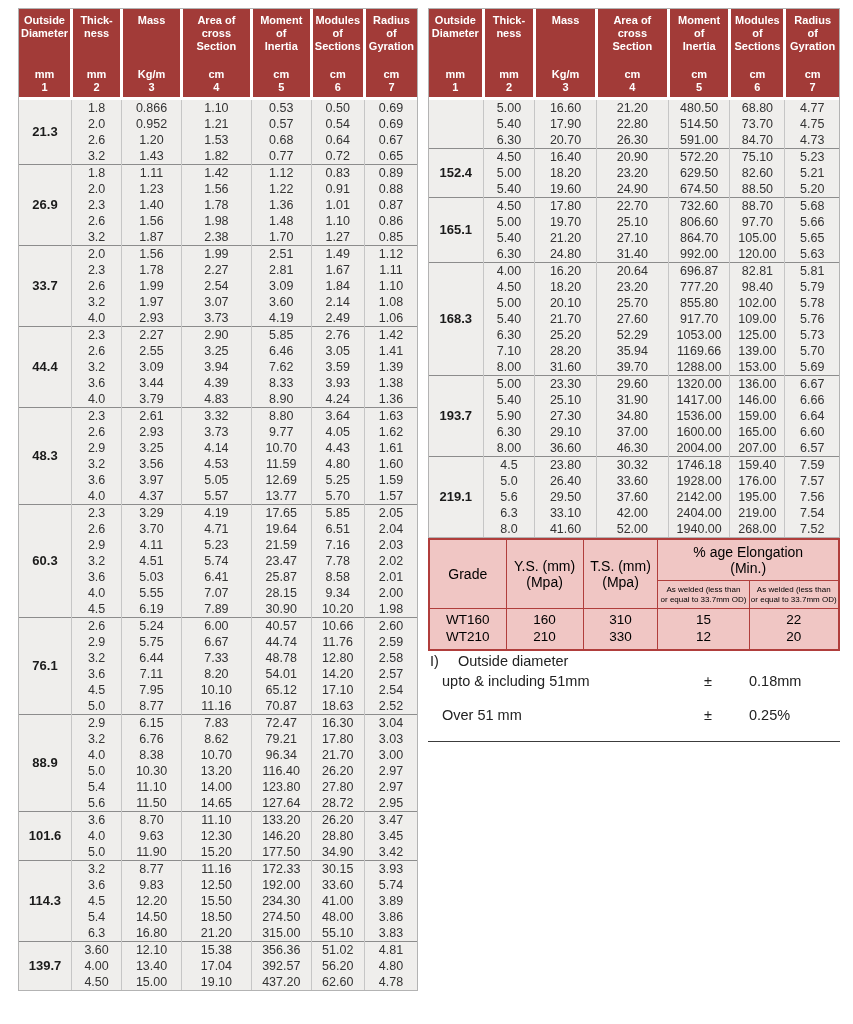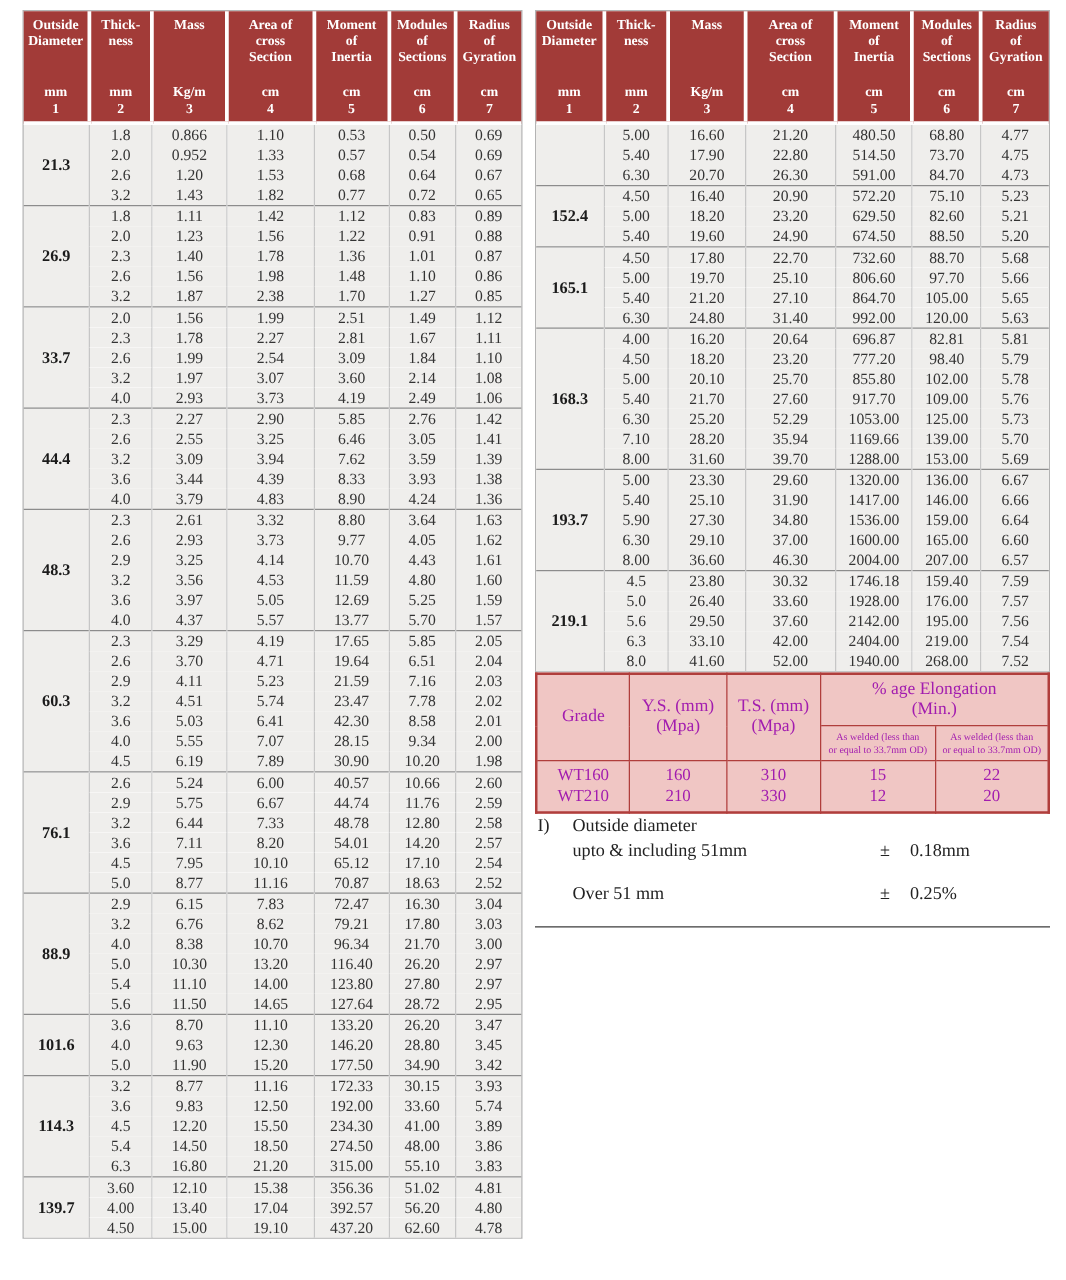--- a/index.html
+++ b/index.html
@@ -1,19 +1,19 @@
 <!DOCTYPE html>
 <html style="--header-red: #a23b38; --pink-bg: #f0c6c4; --pink-border: #b03e3c; --section-title: #9e2f2c; --body-bg: #efeeec;"><head>
 <meta charset="utf-8">
 <style>
   * { margin:0; padding:0; box-sizing:border-box; }
   html,body { background:#fff; }
   .page {
     position:relative; width:853px; height:1024px; background:#ffffff;
-    font-family:Liberation Serif, serif; overflow:hidden;
+    font-family:Liberation Sans, sans-serif; overflow:hidden;
   }
   
   .spec-wrap { border:1px solid #b3b3b3; background:#fff; }
   .left-col  { position:absolute; left:18px;  top:8px; width:400px; }
   .right-col { position:absolute; left:428px; top:8px; width:412px; }
   table.spec { border-collapse:collapse; width:100%; table-layout:fixed; }
   table.spec thead th {
     background:var(--header-red,#a23b38); color:#fff; font-size:11px; font-weight:bold;
     border-left:3px solid #fff; border-bottom:3px solid #fff; padding:5px 1px 3px;
     vertical-align:top;
@@ -24,36 +24,36 @@
   table.spec tbody td {
     background:var(--body-bg,#efeeec); text-align:center; font-size:12.5px; color:#333;
     height:16px; line-height:16px; padding:0 1px; border-left:1px solid #c6c6c6;
     white-space:nowrap; overflow:hidden;
   }
   table.spec tbody td.od { border-left:none; font-weight:bold; font-size:13px; color:#1b1b1b; vertical-align:middle; }
   table.spec tbody tr.group-start td { border-top:1px solid #8c8c8c; }
   
   h2.section-a { margin:46px 0 8px 2px; font-size:18px; font-weight:bold; color:var(--section-title,#9e2f2c); }
   table.props { width:100%; border-collapse:collapse; background:var(--pink-bg,#f0c6c4); border:2px solid var(--pink-border,#b03e3c); }
-  table.props th, table.props td { border:1px solid var(--pink-border,#b03e3c); color:#a21caf; text-align:center; font-weight:normal; }
+  table.props th, table.props td { border:1px solid var(--pink-border,#b03e3c); color:#000000; text-align:center; font-weight:normal; }
   table.props tr.ph1 th { font-size:14px; line-height:16px; padding:4px 0; height:36px; }
   table.props tr.sub th { font-size:8px; line-height:9.5px; height:28px; padding:2px 0; }
   table.props tr.pdata td { font-size:13.5px; padding:2px 16px 4px; }
   table.props tr.pdata td div { line-height:17px; }
   
   
   h3.section-b { margin:24px 0 2px 2px; font-size:16.5px; font-weight:bold; color:var(--section-title,#9e2f2c); }
   .tol-block { position:relative; font-size:14.5px; color:#222; }
   .tol-line { position:relative; line-height:20px; }
   .tol-roman { position:absolute; left:2px; top:0; }
   .tol-indent { margin-left:30px; }
   .tol-row { position:relative; line-height:20px; }
-  .tol-row .lbl { margin-left:30px; }
+  .tol-row .lbl { margin-left:14px; }
   .tol-row .pm  { position:absolute; left:276px; top:0; }
-  .tol-row .tval{ position:absolute; left:300px; top:0; }
+  .tol-row .tval{ position:absolute; left:321px; top:0; }
   .tol-gap { height:14px; }
   hr.tol-rule { border:none; border-top:1px solid #3c3c3c; margin:16px 0 10px 0; }
   .note { font-size:14.5px; color:#222; line-height:19px; }
 </style>
 </head>
 <body>
 
 <div class="page">
 
   <div class="left-col spec-wrap">
@@ -164,21 +164,21 @@
             <td>1.8</td>
             <td>0.866</td>
             <td>1.10</td>
             <td>0.53</td>
             <td>0.50</td>
             <td>0.69</td>
           </tr>
           <tr>
             <td>2.0</td>
             <td>0.952</td>
-            <td>1.33</td>
+            <td>1.21</td>
             <td>0.57</td>
             <td>0.54</td>
             <td>0.69</td>
           </tr>
           <tr>
             <td>2.6</td>
             <td>1.20</td>
             <td>1.53</td>
             <td>0.68</td>
             <td>0.64</td>
@@ -394,21 +394,21 @@
             <td>4.51</td>
             <td>5.74</td>
             <td>23.47</td>
             <td>7.78</td>
             <td>2.02</td>
           </tr>
           <tr>
             <td>3.6</td>
             <td>5.03</td>
             <td>6.41</td>
-            <td>42.30</td>
+            <td>25.87</td>
             <td>8.58</td>
             <td>2.01</td>
           </tr>
           <tr>
             <td>4.0</td>
             <td>5.55</td>
             <td>7.07</td>
             <td>28.15</td>
             <td>9.34</td>
             <td>2.00</td>

